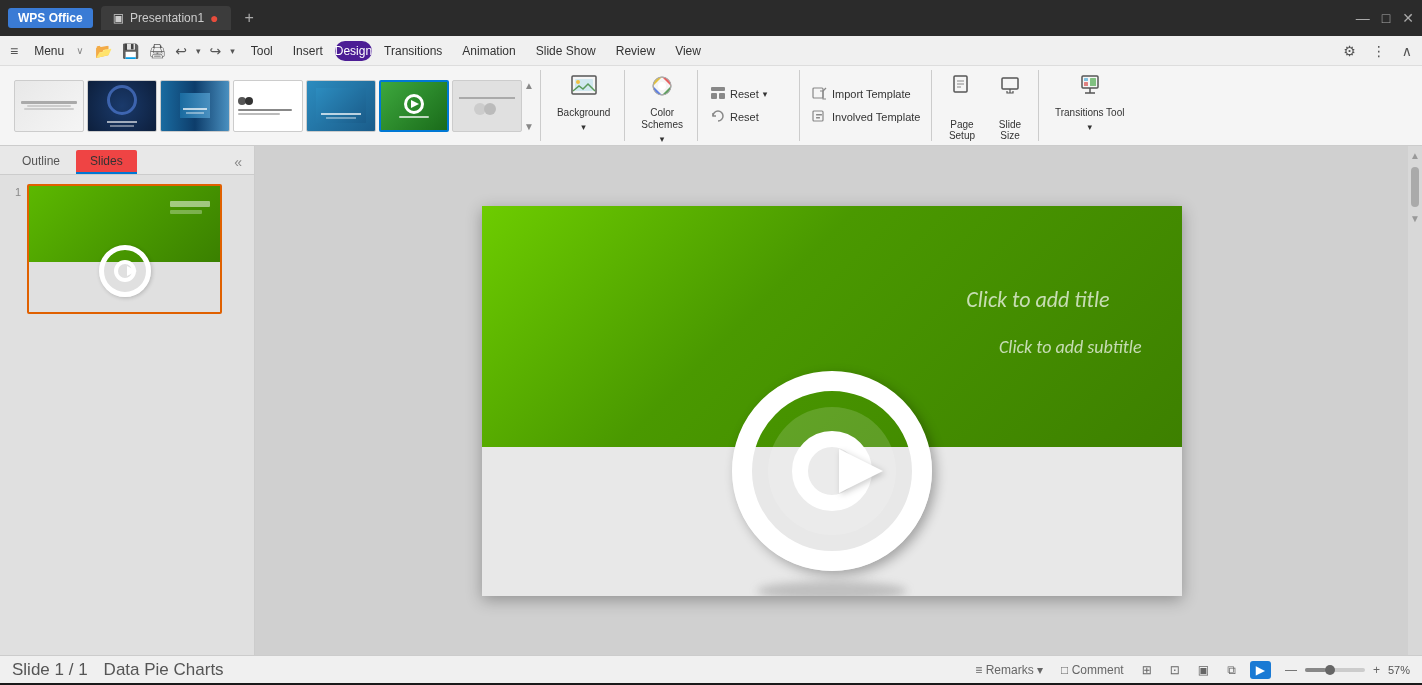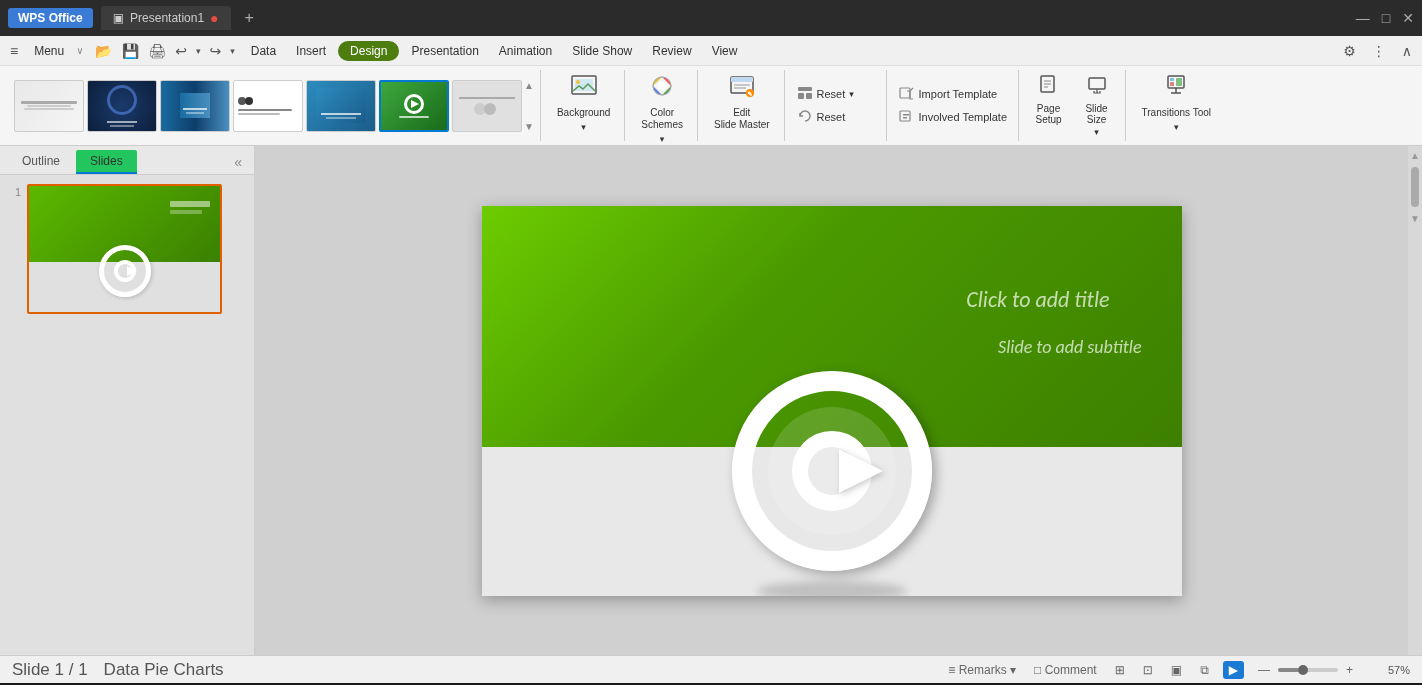--- a/index.html
+++ b/index.html
@@ -24,21 +24,21 @@
     .tab-item .dot { color: #e74c3c; font-size: 14px; }
     .tab-add { color: #aaa; font-size: 16px; cursor: pointer; padding: 0 6px; }
     .win-controls { margin-left: auto; display: flex; gap: 12px; color: #aaa; font-size: 14px; cursor: pointer; }
 
     
     .menu-bar {
       display: flex; align-items: center; height: 30px;
       background: #f0f0f0; border-bottom: 1px solid #ddd; padding: 0 6px; gap: 4px;
     }
     .menu-item { padding: 3px 8px; cursor: pointer; color: #333; font-size: 12px; border-radius: 3px; }
-    .menu-item.active { background: #4d7c0f; color: white; border-radius: 12px; padding: 3px 12px; }
+    .menu-item.active { background: #4c1d95; color: white; border-radius: 12px; padding: 3px 0; }
     .menu-icons { display: flex; align-items: center; gap: 2px; margin-left: 4px; }
     .menu-icon-btn { padding: 2px 4px; cursor: pointer; color: #555; font-size: 14px; border-radius: 2px; }
     .undo-redo { display: flex; gap: 1px; }
 
     
     .ribbon {
       display: flex; align-items: stretch; height: 80px;
       background: #f5f5f5; border-bottom: 1px solid #ccc; padding: 4px 8px; gap: 2px;
     }
     .ribbon-section {
@@ -81,21 +81,21 @@
     .ribbon-group-btn {
       display: flex; align-items: center; gap: 4px; padding: 2px 6px;
       cursor: pointer; border-radius: 3px; font-size: 11px; color: #333;
       white-space: nowrap;
     }
     .ribbon-group-btn .small-icon { font-size: 14px; color: #555; }
 
     .ribbon-large-btn {
       display: flex; flex-direction: column; align-items: center;
       padding: 4px 6px; cursor: pointer; border-radius: 3px; color: #333;
-      font-size: 10px; text-align: center; gap: 2px; min-width: 44px;
+      font-size: 10px; text-align: center; gap: 18px; min-width: 44px;
     }
     .ribbon-large-btn .icon { font-size: 20px; color: #555; }
 
     
     .main-area {
       display: flex; height: calc(685px - 36px - 30px - 82px - 28px);
       background: #e8e8e8;
       border-radius: 12px;
     }
 
@@ -106,21 +106,21 @@
     }
     .sidebar-tabs {
       display: flex; background: #e8e8e8; border-bottom: 1px solid #ccc;
       padding: 4px 8px 0; gap: 2px; align-items: center;
     }
     .sidebar-tab {
       padding: 4px 14px; cursor: pointer; font-size: 12px; color: #555;
       border-bottom: 2px solid transparent; border-radius: 2px 2px 0 0;
     }
     .sidebar-tab.active {
-      background: #22c55e; border-bottom: 2px solid #0078d4; color: #333; font-weight: 500;
+      background: #ef4444; border-bottom: 2px solid #0078d4; color: #333; font-weight: 500;
     }
     .sidebar-collapse { margin-left: auto; cursor: pointer; color: #888; font-size: 14px; padding: 2px 4px; }
     .slide-panel { flex: 1; overflow-y: auto; padding: 6px 4px; background: #e0e0e0; }
     .slide-panel-item {
       display: flex; align-items: flex-start; gap: 6px; padding: 3px; cursor: pointer;
     }
     .slide-num { font-size: 11px; color: #888; width: 14px; text-align: right; padding-top: 2px; flex-shrink: 0; }
     .slide-preview {
       width: 195px; height: 130px; border: 2px solid #e06000;
       background: linear-gradient(180deg, #4cae00 0%, #3a8a00 60%, #f0f0f0 60%);
@@ -167,21 +167,21 @@
     }
 
     
     .status-bar {
       display: flex; align-items: center; height: 28px;
       background: #f0f0f0; border-top: 1px solid #ccc; padding: 0 12px; gap: 16px;
     }
     .status-text { font-size: 17px; color: #555; }
     .status-right { margin-left: auto; display: flex; align-items: center; gap: 10px; }
     .status-btn { font-size: 12px; color: #666; cursor: pointer; padding: 1px 4px; border-radius: 2px; }
-    .zoom-level { font-size: 11px; color: #555; margin-left: 27px; }
+    .zoom-level { font-size: 11px; color: #555; }
     .zoom-slider { display: flex; align-items: center; gap: 4px; }
     .zoom-track { width: 60px; height: 4px; background: #ccc; border-radius: 2px; position: relative; }
     .zoom-fill { width: 35%; height: 100%; background: #888; border-radius: 2px; }
     .zoom-handle { width: 10px; height: 10px; background: #666; border-radius: 50%; position: absolute; top: -3px; left: 33%; }
 
     
     .green-logo-outer {
       width: 200px; height: 200px; border-radius: 50%;
       border: 20px solid white; background: transparent;
       position: relative; display: flex; align-items: center; justify-content: center;
@@ -234,24 +234,24 @@
   <span style="color:#888;font-size:10px;">∨</span>
   <div class="menu-icons undo-redo">
     <span class="menu-icon-btn">📂</span>
     <span class="menu-icon-btn">💾</span>
     <span class="menu-icon-btn">🖨</span>
     <span class="menu-icon-btn">↩</span>
     <span class="menu-icon-btn" style="font-size:9px;">▾</span>
     <span class="menu-icon-btn">↪</span>
     <span class="menu-icon-btn" style="font-size:9px;">▾</span>
   </div>
-  <span class="menu-item">Data</span>
+  <span class="menu-item">Tool</span>
   <span class="menu-item">Insert</span>
   <span class="menu-item active">Design</span>
-  <span class="menu-item">Presentation</span>
+  <span class="menu-item">Transitions</span>
   <span class="menu-item">Animation</span>
   <span class="menu-item">Slide Show</span>
   <span class="menu-item">Review</span>
   <span class="menu-item">View</span>
   <div style="margin-left:auto;display:flex;gap:8px;align-items:center;">
     <span class="menu-icon-btn">⚙</span>
     <span class="menu-icon-btn">⋮</span>
     <span class="menu-icon-btn">∧</span>
   </div>
 </div>
@@ -352,35 +352,20 @@
           <path d="M5 12 A9 9 0 0 1 14 3" fill="#e0c040" stroke="none"></path>
           <circle cx="14" cy="12" r="9" fill="none" stroke="#aaa" stroke-width="1"></circle>
           <circle cx="14" cy="12" r="4" fill="white"></circle>
         </svg>
       </div>
       <span class="label">Color<br>Schemes</span>
       <span style="font-size:9px;">▾</span>
     </div>
   </div>
 
-  <div class="ribbon-section" style="border-right:1px solid #ccc;">
-    <div class="ribbon-btn">
-      <div class="icon">
-        <svg width="28" height="24" viewBox="0 0 28 24">
-          <rect x="3" y="3" width="22" height="16" rx="1" fill="none" stroke="#555" stroke-width="1.5"></rect>
-          <rect x="3" y="3" width="22" height="5" rx="1" fill="#c0d8f0"></rect>
-          <line x1="6" y1="11" x2="22" y2="11" stroke="#999" stroke-width="1"></line>
-          <line x1="6" y1="14" x2="18" y2="14" stroke="#999" stroke-width="1"></line>
-          <circle cx="22" cy="19" r="4" fill="#ff8c00"></circle>
-          <text x="19.5" y="22" font-size="6" fill="white" font-weight="bold">✎</text>
-        </svg>
-      </div>
-      <span class="label">Edit<br>Slide Master</span>
-    </div>
-  </div>
 
   <div class="ribbon-group" style="border-right:1px solid #ccc;min-width:100px;">
     <div class="ribbon-group-row">
       <div class="ribbon-group-btn">
         <span class="small-icon">
           <svg width="16" height="14" viewBox="0 0 16 14">
               <rect x="1" y="1" width="14" height="4" rx="1" fill="#888"></rect>
               <rect x="1" y="7" width="6" height="6" rx="1" fill="#888"></rect>
               <rect x="9" y="7" width="6" height="6" rx="1" fill="#888"></rect>
             </svg>
@@ -509,21 +494,21 @@
   <div style="display:flex;flex:1;flex-direction:column;">
     <div class="canvas-area">
       <div class="slide-canvas">
 
         <div class="canvas-green"></div>
 
         <div class="canvas-bottom"></div>
 
         <div class="canvas-title">Click to add title</div>
 
-        <div class="canvas-subtitle">Slide to add subtitle</div>
+        <div class="canvas-subtitle">Click to add subtitle</div>
 
         <div style="position:absolute;left:50%;transform:translateX(-50%);bottom:10px;width:230px;height:230px;display:flex;align-items:center;justify-content:center;">
           <div class="green-logo-outer">
             <div class="green-logo-inner">
               <div class="green-logo-arrow"></div>
             </div>
           </div>
 
           <div style="position:absolute;bottom:-15px;left:50%;transform:translateX(-50%);width:150px;height:20px;background:rgba(100,100,100,0.3);border-radius:50%;filter:blur(4px);"></div>
         </div>

